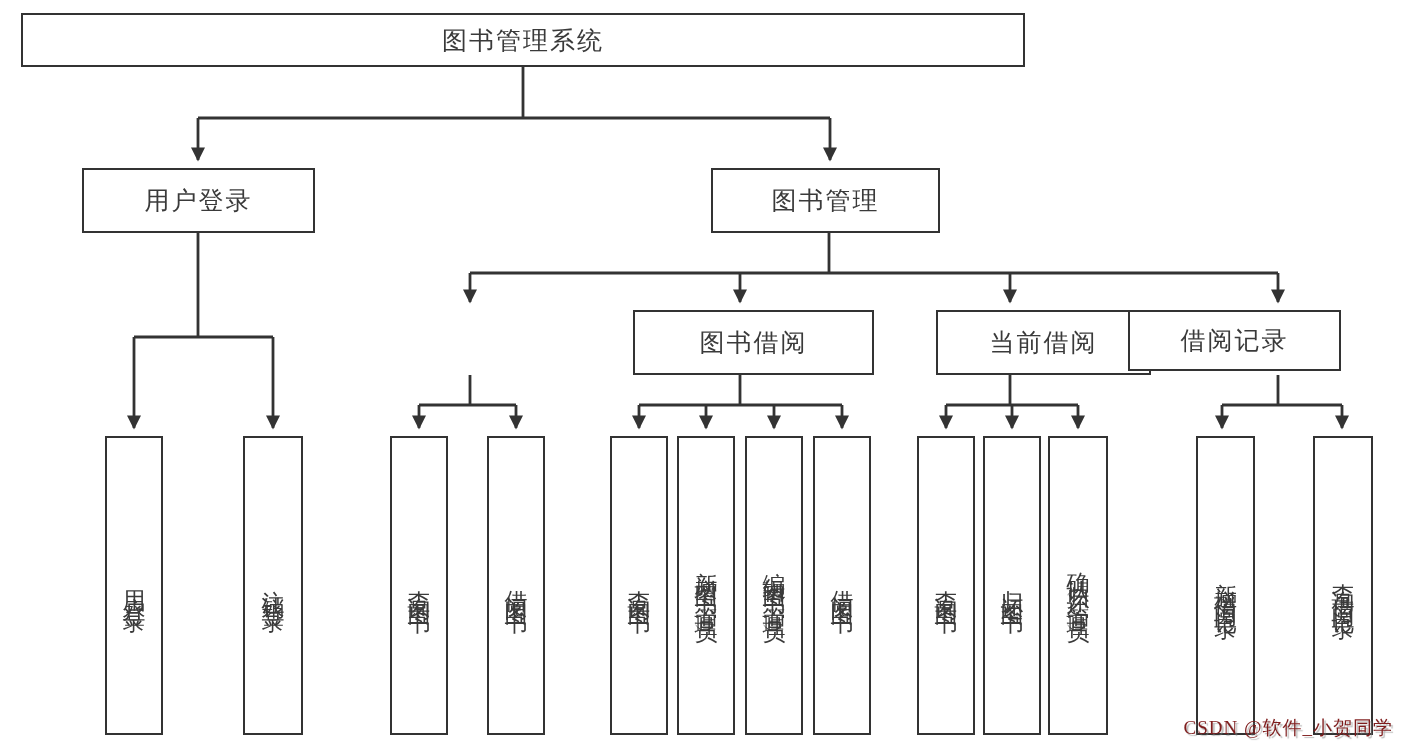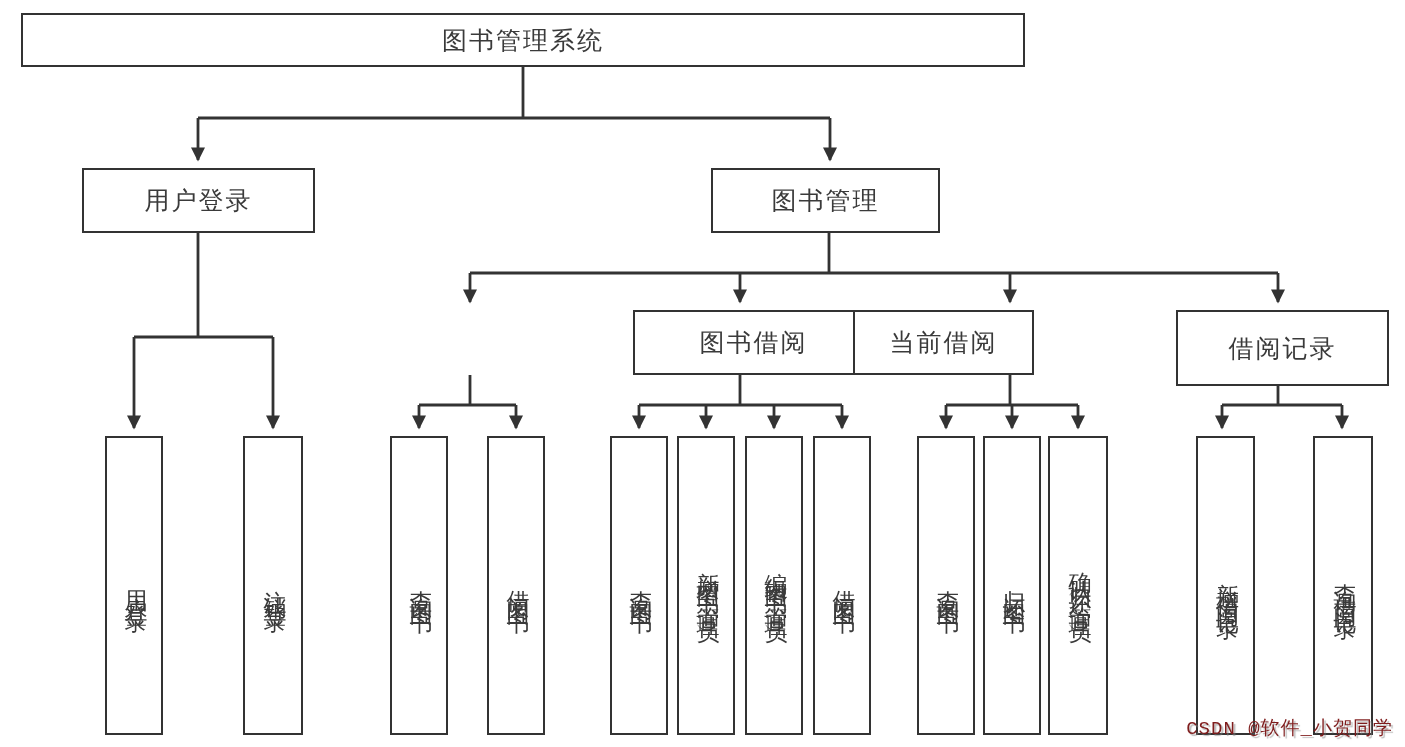--- a/index.html
+++ b/index.html
@@ -1,20 +1,20 @@
 <!DOCTYPE html>
 <html><head>
 <meta charset="utf-8">
 <style>
   html,body{margin:0;padding:0;background:#ffffff;}
   #stage{
     position:relative;
     width:1405px;height:747px;
     background:#ffffff;
-    font-family:Liberation Mono, monospace;
+    font-family:Liberation Serif, serif;
     overflow:hidden;
   }
   .node{
     position:absolute;
     box-sizing:border-box;
     background:#ffffff;
     border:2.5px solid #333333;
     display:flex;
     align-items:center;
     justify-content:center;
@@ -102,22 +102,22 @@
       </g>
     </g>
   </svg>
 
   <div class="node hnode" style="left:21px;top:13px;width:1004px;height:54px">图书管理系统</div>
 
   <div class="node hnode" style="left:82px;top:168px;width:233px;height:65px">用户登录</div>
   <div class="node hnode" style="left:711px;top:168px;width:229px;height:65px">图书管理</div>
 
   <div class="node hnode" style="left:633px;top:310px;width:241px;height:65px">图书借阅</div>
-  <div class="node hnode" style="left:853px;top:310px;width:181px;height:65px">当前借阅</div>
-  <div class="node hnode" style="left:1176px;top:310px;width:213px;height:76px">借阅记录</div>
+  <div class="node hnode" style="left:936px;top:310px;width:215px;height:65px">当前借阅</div>
+  <div class="node hnode" style="left:1128px;top:310px;width:213px;height:61px">借阅记录</div>
 
   <div class="node leaf" style="left:105px;width:58px">用户登录</div>
   <div class="node leaf" style="left:243px;width:60px">注销登录</div>
 
   <div class="node leaf" style="left:390px;width:58px">查询图书</div>
   <div class="node leaf" style="left:487px;width:58px">借阅图书</div>
 
   <div class="node leaf" style="left:610px;width:58px">查询图书</div>
   <div class="node leaf" style="left:677px;width:58px">新增图书（管理员）</div>
   <div class="node leaf" style="left:745px;width:58px">编辑图书（管理员）</div>

